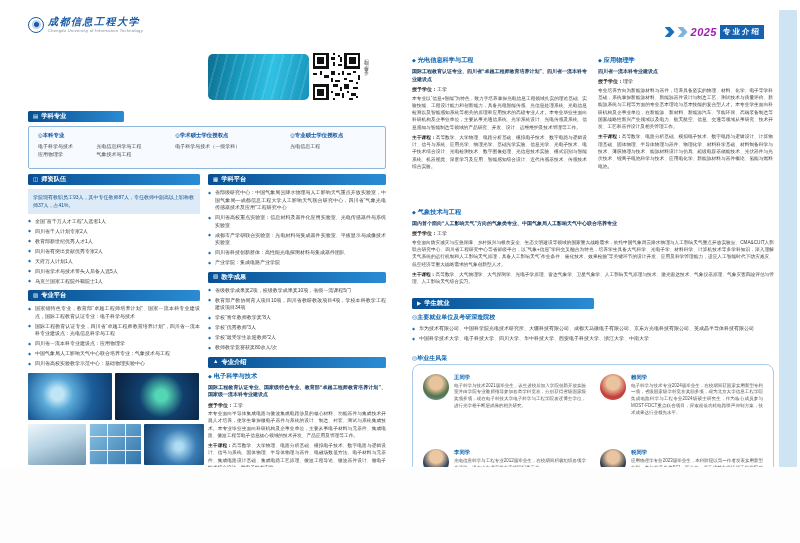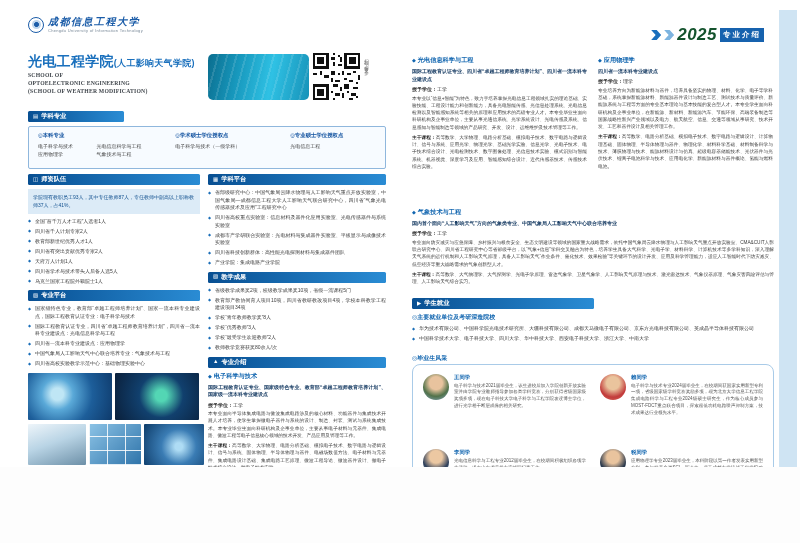--- a/index.html
+++ b/index.html
@@ -65,21 +65,21 @@
 
   .pgno { position:absolute; width:22px; height:10px; background:#2f76b5; color:#fff; font-size:5.5px; font-weight:bold;
     display:flex; align-items:center; justify-content:center; }
   .pgno-l { top:488px; left:12px; }
   .pgno-r { top:509px; left:337px; }
 
   
   .brand { position:absolute; top:17px; right:14px; display:flex; align-items:center; gap:3px; }
   .chev { width:10px; height:10px; background:#1a6fbd; clip-path:polygon(0 0,55% 0,100% 50%,55% 100%,0 100%,45% 50%); flex:none; }
   .chev-light { background:#7db4e0; }
-  .brand-year { font-size:17px; font-weight:bold; font-style:italic; color:#14532d; letter-spacing:.5px; }
+  .brand-year { font-size:11px; font-weight:bold; font-style:italic; color:#a21caf; letter-spacing:.5px; }
   .brand-label { background:#1662ae; color:#fff; font-weight:bold; font-size:7.5px; padding:2px 3px; letter-spacing:2px; }
 
   .rp-cols { position:absolute; top:48px; left:4px; width:362px; height:147px; display:flex; gap:11px; overflow:hidden; }
   .rp-col { width:175px; }
   .mt { font-size:6.2px; font-weight:bold; color:#1266b0; margin-bottom:3px; }
   .mt::before { content:"◆"; font-size:5px; margin-right:2px; }
   .badges { font-weight:bold; color:#1b3f66; font-size:5px; line-height:1.55; margin-bottom:2.5px; text-align:justify; }
   .degree { font-size:5px; color:#333; margin-bottom:2.5px; }
   .degree b { font-weight:bold; }
   .para { font-size:4.7px; color:#3d3d3d; line-height:1.55; text-align:justify; margin-bottom:3px; }
@@ -110,30 +110,20 @@
   <div class="page page-left">
 
     <div class="uni-header">
       <div class="logo"></div>
       <div>
         <div class="uni-cn">成都信息工程大学</div>
         <div class="uni-en">Chengdu University of Information Technology</div>
       </div>
     </div>
 
-    <div class="college">
-      <div class="college-cn">
-        <span>光电工程学院</span><span class="sub">(人工影响天气学院)</span>
-      </div>
-      <div class="college-en">
-        <div>SCHOOL OF</div>
-        <div>OPTOELECTRONIC ENGINEERING</div>
-        <div>(SCHOOL OF WEATHER MODIFICATION)</div>
-      </div>
-    </div>
 
     <div class="banner"></div>
 
     <div class="qr">
       <svg viewBox="0 0 21 21" shape-rendering="crispEdges">
         <rect width="21" height="21" fill="#fff"></rect>
         <g fill="#111">
           <rect x="0" y="0" width="7" height="7"></rect>
             <rect x="14" y="0" width="7" height="7"></rect>
             <rect x="0" y="14" width="7" height="7"></rect>

